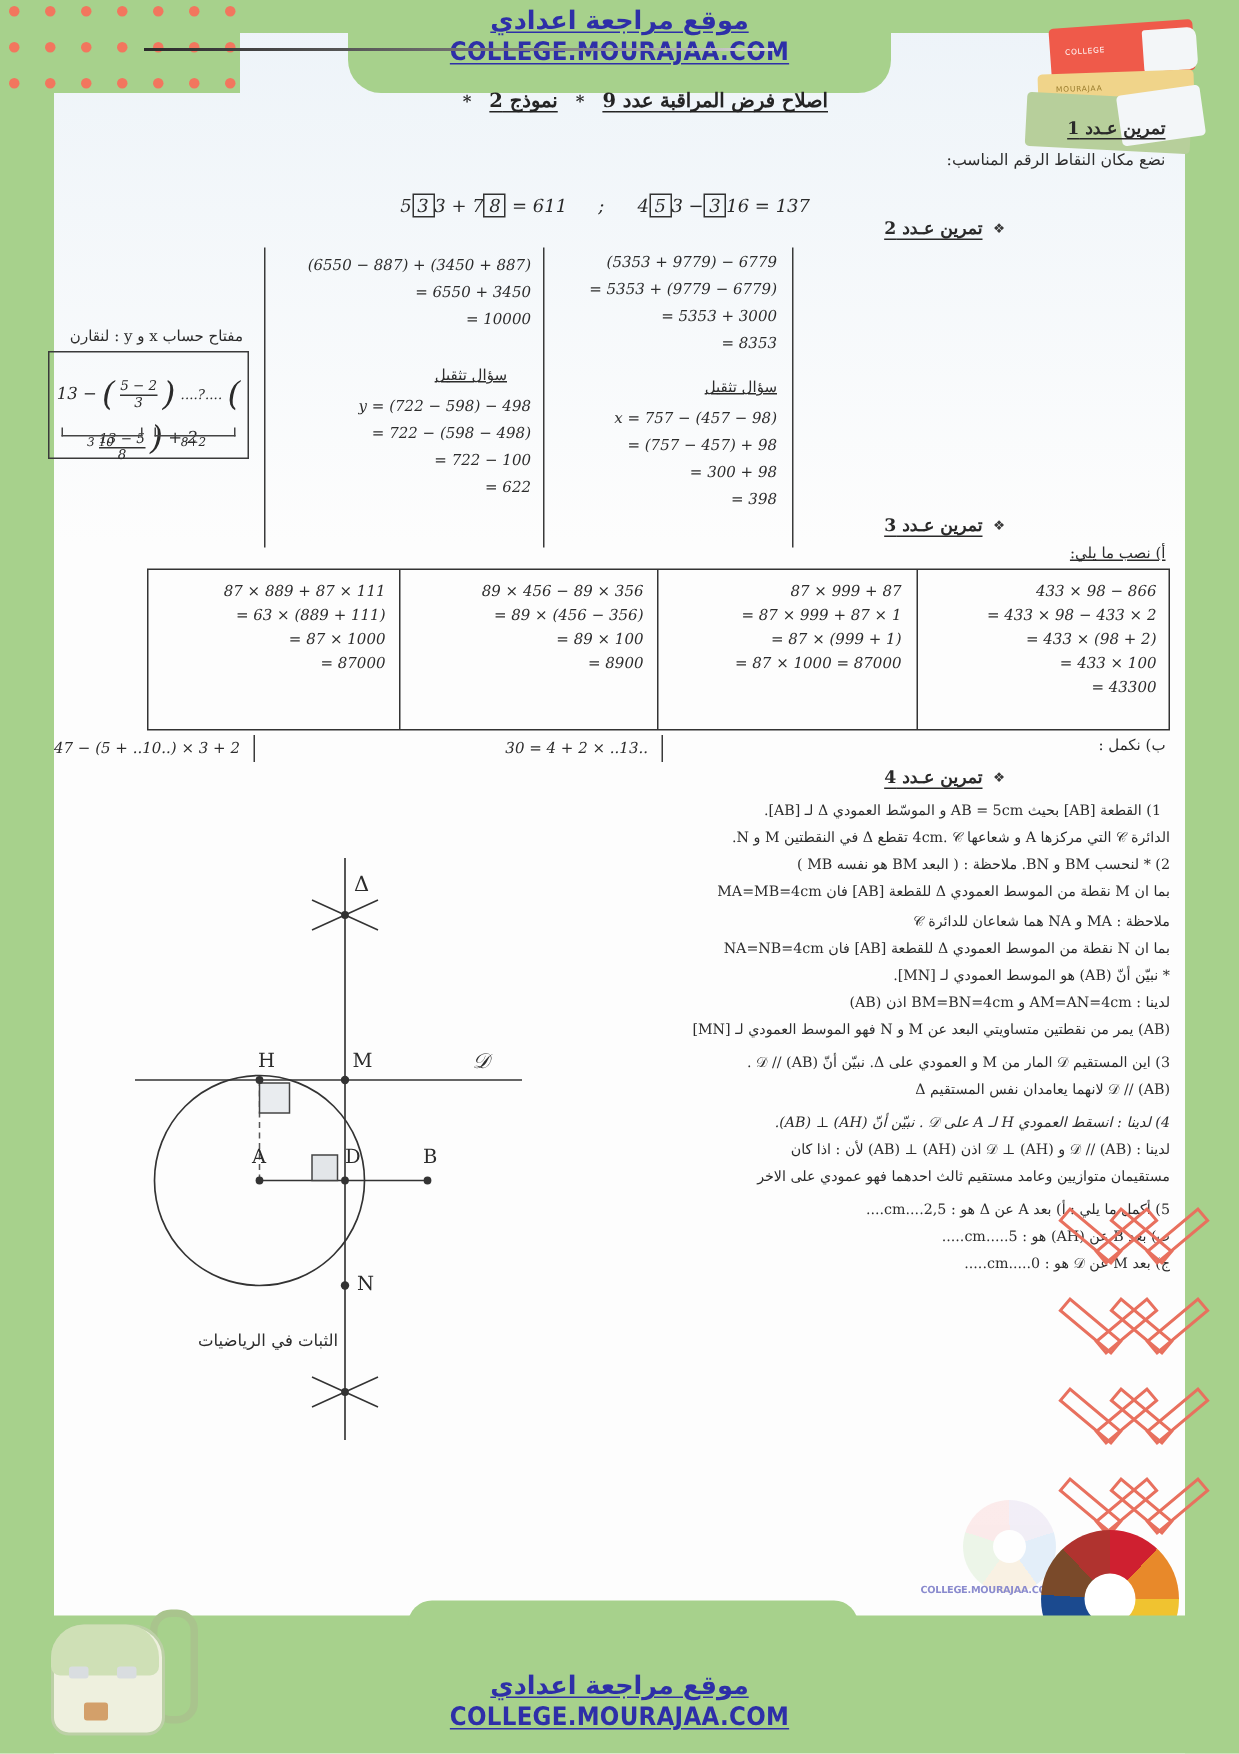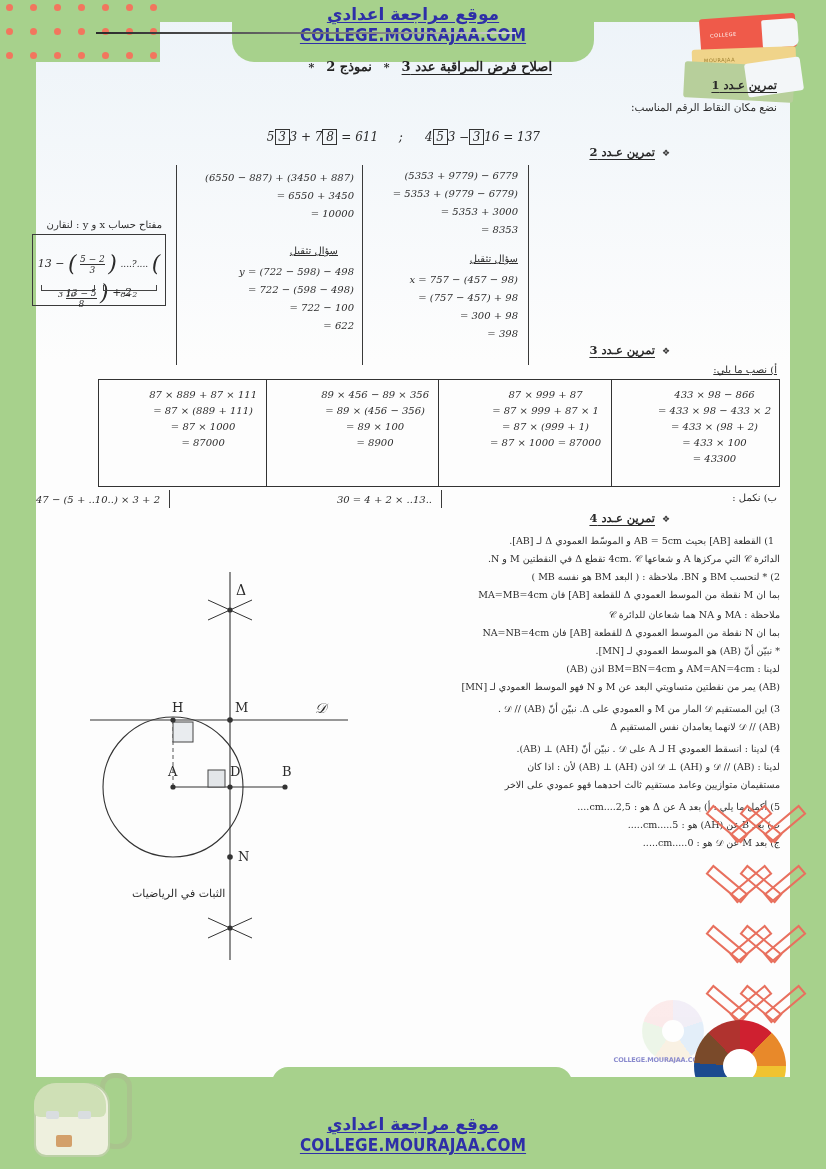--- a/index.html
+++ b/index.html
@@ -108,32 +108,32 @@
   .ink{color:#2b2b2b;font-family:"DejaVu Serif","Liberation Serif",serif;}
   .mth{font-family:"DejaVu Serif","Liberation Serif",serif;font-style:italic;}
 
   .doc-title{
     position:absolute;top:37px;right:238px;
     display:flex;flex-direction:row;align-items:baseline;gap:12px;
     font-size:13px;font-weight:bold;color:#242424;
   }
   .doc-title .t1{text-decoration:underline;text-underline-offset:3px;}
   .doc-title .star{font-size:11px;}
-  .doc-title .t2{text-underline-offset:3px;}
+  .doc-title .t2{text-decoration:underline;text-underline-offset:3px;}
   .title-rule{position:absolute;top:10px;left:60px;width:420px;height:2px;
     background:linear-gradient(90deg,#2b2b2b,#8a8a8a 70%,#d8d8d8);}
 
   .ex-head{
     position:absolute;font-size:11.5px;font-weight:bold;color:#2a2a2a;
     text-decoration:underline;text-underline-offset:3px;letter-spacing:1px;
   }
   .ex-bullet{position:absolute;font-size:9px;color:#3a3a3a;}
 
   .ln{position:absolute;font-size:10.5px;line-height:1.45;color:#2c2c2c;white-space:nowrap;}
-  .ln-l{position:absolute;font-size:10px;line-height:1.6;color:#2c2c2c;direction:ltr;text-align:center;white-space:nowrap;}
+  .ln-l{position:absolute;font-size:10px;line-height:1.6;color:#2c2c2c;direction:ltr;text-align:right;white-space:nowrap;}
 
   .boxdig{display:inline-block;border:1px solid #333;padding:0 2px;min-width:9px;text-align:center;}
 
   .vrule{position:absolute;width:1px;background:#3a3a3a;}
 
   .keybox{position:absolute;border:1px solid #3a3a3a;}
   .tbl{position:absolute;border:1px solid #333;}
   .tbl .sep{position:absolute;width:1px;background:#333;top:0;bottom:0;}
 
   .frac{display:inline-block;text-align:center;vertical-align:middle;font-style:italic;}
@@ -196,21 +196,21 @@
   </div>
   <div class="bk bk-grn"></div>
   <div class="bk bk-grn-pg"></div>
 </div>
 
 <div class="doc">
 
   <div class="title-rule"></div>
 
   <div class="doc-title ink">
-    <span class="t1">اصلاح فرض المراقبة عدد 3</span>
+    <span class="t1">اصلاح فرض المراقبة عدد 9</span>
     <span class="star">*</span>
     <span class="t2">نموذج 2</span>
     <span class="star">*</span>
   </div>
 
   <div class="ex-head ink" style="top:56px;right:13px;">تمرين عـدد 1</div>
   <div class="ln ink" style="top:78px;right:13px;">نضع مكان النقاط الرقم  المناسب:</div>
 
   <div style="position:absolute;top:104px;right:250px;direction:ltr;" class="mth">
     <span style="font-size:12px;">
@@ -298,21 +298,21 @@
 
     <div style="position:absolute;top:7px;right:350px;direction:ltr;text-align:left;">
       <div class="ln-l mth" style="position:static;">89 × 456 − 89 × 356</div>
       <div class="ln-l mth" style="position:static;">= 89 × (456 − 356)</div>
       <div class="ln-l mth" style="position:static;">= 89 × 100</div>
       <div class="ln-l mth" style="position:static;">= 8900</div>
     </div>
 
     <div style="position:absolute;top:7px;right:522px;direction:ltr;text-align:left;">
       <div class="ln-l mth" style="position:static;">87 × 889 + 87 × 111</div>
-      <div class="ln-l mth" style="position:static;">= 87 × (889 + 111)</div>
+      <div class="ln-l mth" style="position:static;">= 63 × (889 + 111)</div>
       <div class="ln-l mth" style="position:static;">= 87 × 1000</div>
       <div class="ln-l mth" style="position:static;">= 87000</div>
     </div>
   </div>
 
   <div class="ln ink" style="top:469px;right:13px;font-size:10px;">ب) نكمل :</div>
   <div class="vrule" style="top:468px;right:348px;height:18px;"></div>
   <div class="ln-l mth" style="top:470px;right:358px;font-size:10px;">30 = 4 + 2 × ..13..</div>
   <div class="vrule" style="top:468px;right:620px;height:18px;"></div>
   <div class="ln-l mth" style="top:470px;right:630px;font-size:10px;">47 − (5 + ..10..) × 3 + 2</div>
@@ -324,21 +324,21 @@
   <div class="ln ink" style="top:530px;right:10px;font-size:9.5px;">الدائرة 𝒞 التي مركزها A و شعاعها 4cm.   𝒞 تقطع Δ في النقطتين M و N.</div>
   <div class="ln ink" style="top:548px;right:10px;font-size:9.5px;">2) * لنحسب BM و BN.   ملاحظة :  ( البعد BM هو نفسه MB )</div>
   <div class="ln ink" style="top:566px;right:10px;font-size:9.5px;">بما ان M نقطة من الموسط العمودي Δ للقطعة [AB] فان MA=MB=4cm</div>
   <div class="ln ink" style="top:586px;right:10px;font-size:9.5px;">ملاحظة :  MA و NA هما شعاعان للدائرة 𝒞</div>
   <div class="ln ink" style="top:604px;right:10px;font-size:9.5px;">بما ان N نقطة من الموسط العمودي Δ للقطعة [AB] فان NA=NB=4cm</div>
   <div class="ln ink" style="top:622px;right:10px;font-size:9.5px;">* نبيّن أنّ (AB) هو الموسط العمودي لـ [MN].</div>
   <div class="ln ink" style="top:640px;right:10px;font-size:9.5px;">لدينا :  AM=AN=4cm  و  BM=BN=4cm  اذن (AB)</div>
   <div class="ln ink" style="top:658px;right:10px;font-size:9.5px;">(AB) يمر من نقطتين متساويتي البعد عن M و N فهو الموسط العمودي لـ [MN]</div>
   <div class="ln ink" style="top:680px;right:10px;font-size:9.5px;">3) اين المستقيم 𝒟 المار من M و العمودي على Δ.   نبيّن أنّ (AB) // 𝒟 .</div>
   <div class="ln ink" style="top:698px;right:10px;font-size:9.5px;">𝒟 // (AB) لانهما يعامدان نفس المستقيم Δ</div>
-  <div class="ln ink" style="top:720px;right:10px;font-size:9.5px;">4) لدينا : انسقط العمودي H لـ A على 𝒟 .   نبيّن أنّ (AH) ⊥ (AB).</div>
+  <div class="ln ink" style="top:720px;right:10px;font-size:9.5px;font-style:italic;">4) لدينا : انسقط العمودي H لـ A على 𝒟 .   نبيّن أنّ (AH) ⊥ (AB).</div>
   <div class="ln ink" style="top:738px;right:10px;font-size:9.5px;">لدينا : 𝒟 // (AB) و (AH) ⊥ 𝒟 اذن (AH) ⊥ (AB) لأن : اذا كان</div>
   <div class="ln ink" style="top:756px;right:10px;font-size:9.5px;">مستقيمان متوازيين وعامد مستقيم ثالث احدهما فهو عمودي على الاخر</div>
   <div class="ln ink" style="top:778px;right:10px;font-size:9.5px;">5) أكمل ما يلي :   أ) بعد A عن Δ هو : cm....2,5....</div>
   <div class="ln ink" style="top:796px;right:10px;font-size:9.5px;">ب) بعد B عن (AH) هو : cm.....5.....</div>
   <div class="ln ink" style="top:814px;right:10px;font-size:9.5px;">ج) بعد M عن 𝒟 هو : cm.....0.....</div>
 
   <div style="position:absolute;top:530px;right:400px;width:300px;height:420px;">
     <svg width="300" height="420" viewBox="0 0 300 420">
 
       <line x1="140" y1="20" x2="140" y2="408" stroke="#333" stroke-width="1.1"></line>

